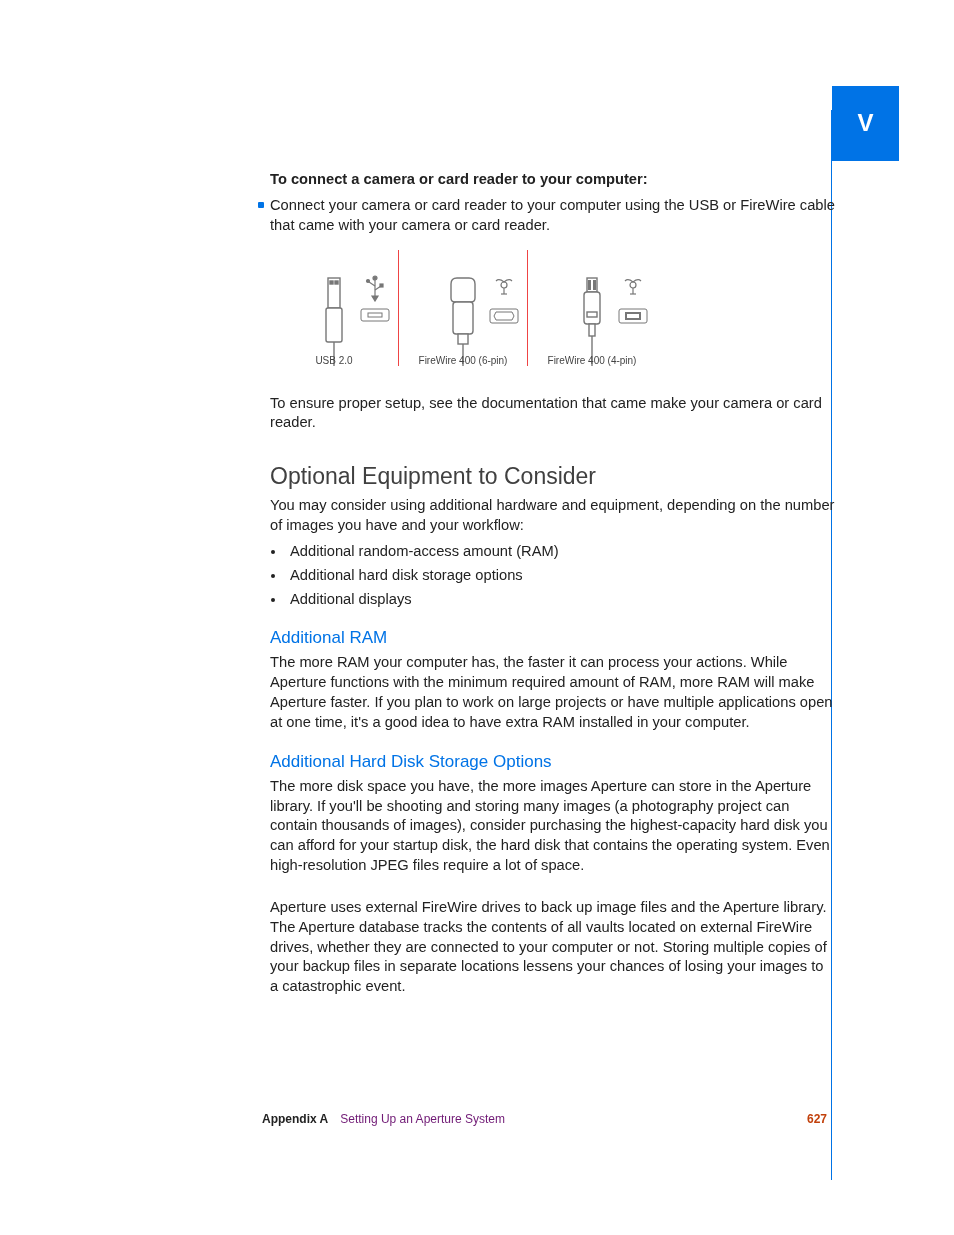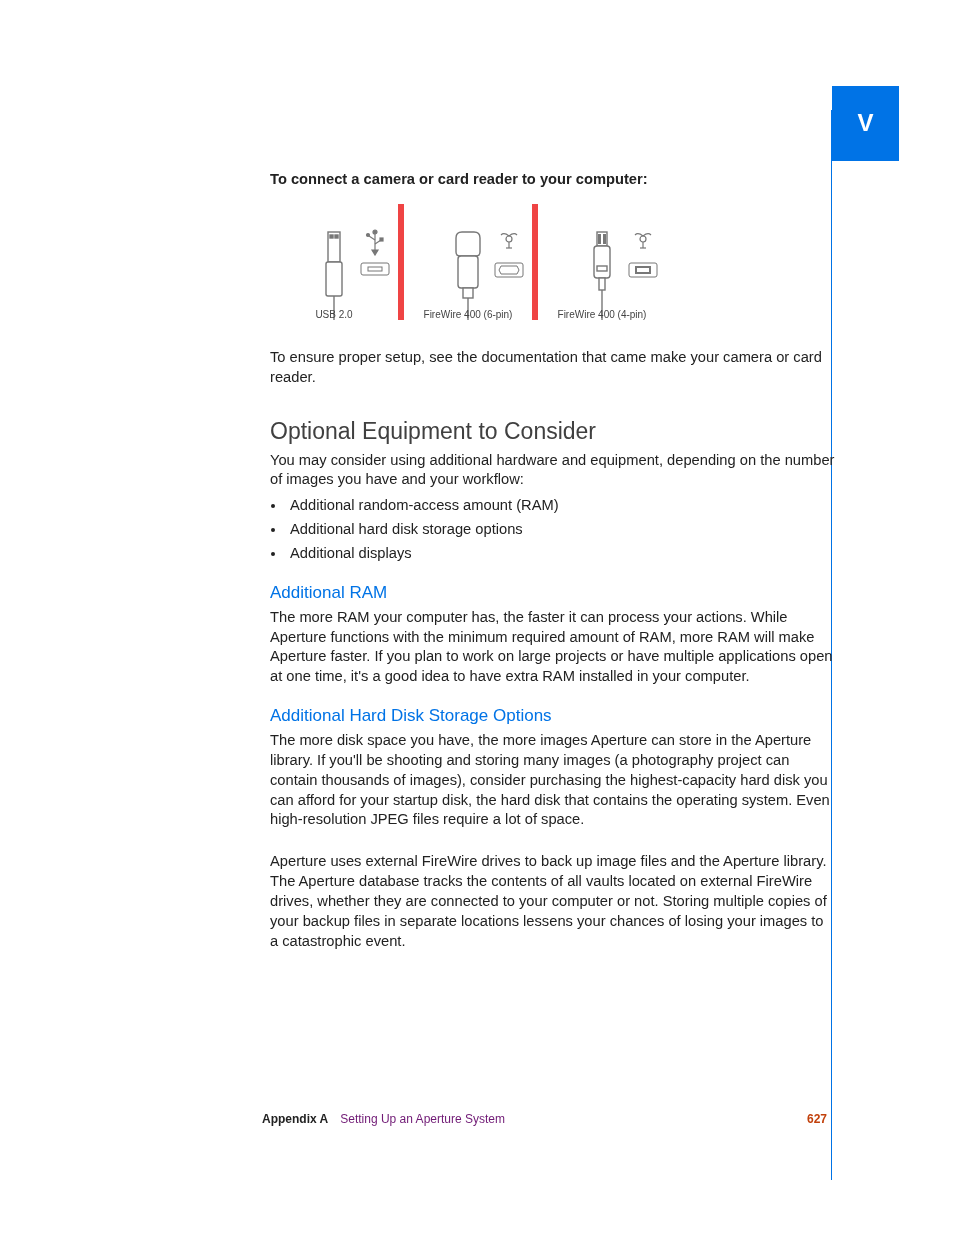--- a/index.html
+++ b/index.html
@@ -9,21 +9,21 @@
   .line-rail{position:absolute;top:110px;bottom:55px;right:122px;border-right:1px solid #0073e6}
   .bold{font-weight:600}
   .square-bullet{position:absolute;left:-12px;top:6px;width:6px;height:6px;background:#0073e6;border-radius:1px}
   .rel{position:relative}
   p{margin:0 0 6px 0}
   .h2{color:#404040;font-size:23px;font-weight:300;margin:28px 0 4px 0}
   .h3{color:#0073e6;font-size:17px;font-weight:500;margin:18px 0 3px 0}
   ul.dots{margin:6px 0 0 0;padding-left:16px}
   ul.dots li{margin:4px 0;padding-left:4px}
   .connectors{display:flex;gap:0;margin:14px 0 10px 0}
-  .conn{position:relative;width:128px;height:116px;border-right:6px solid #ef4444;display:flex;flex-direction:column;align-items:center;justify-content:flex-end}
+  .conn{position:relative;width:128px;height:116px;border-right:1px solid #ef4444;display:flex;flex-direction:column;align-items:center;justify-content:flex-end}
   .conn:last-child{border-right:none}
   .conn-label{font-size:10px;color:#444;position:absolute;bottom:-2px;left:50%;transform:translateX(-50%);white-space:nowrap}
   .plug{stroke:#777;fill:#fff;stroke-width:1.4}
   .icon-small{position:absolute;right:12px;top:24px;stroke:#777;fill:none;stroke-width:1.2}
   .port-small{position:absolute;right:8px;top:58px;stroke:#777;fill:#fff;stroke-width:1}
   .footer{position:absolute;left:262px;bottom:108px;width:565px;display:flex;align-items:baseline;font-size:12px}
   .footer .ap{font-weight:600}
   .footer .title{color:#701a75;margin-left:12px}
   .footer .pg{margin-left:auto;color:#c2410c;font-weight:600}
   .space{height:16px}
@@ -32,20 +32,24 @@
 <body>
 
 <div class="page">
   <div class="tab">
       <span>V</span>
     </div>
   <div class="line-rail"></div>
 
   <div class="content">
     <p class="bold">To connect a camera or card reader to your computer:</p>
+    <div class="rel" style="padding-left:0">
+      <span class="square-bullet"></span>
+      <p>Connect your camera or card reader to your computer using the USB or FireWire cable that came with your camera or card reader.</p>
+    </div>
 
     <div class="connectors">
 
       <div class="conn">
         <svg class="plug" width="28" height="90" viewBox="0 0 28 90">
           <rect x="8" y="2" width="12" height="30" fill="#fff"></rect>
           <rect x="10" y="5" width="3" height="3" fill="#777"></rect>
           <rect x="15" y="5" width="3" height="3" fill="#777"></rect>
           <rect x="6" y="32" width="16" height="34" rx="2" fill="#fff"></rect>
           <line x1="14" y1="66" x2="14" y2="90"></line>

